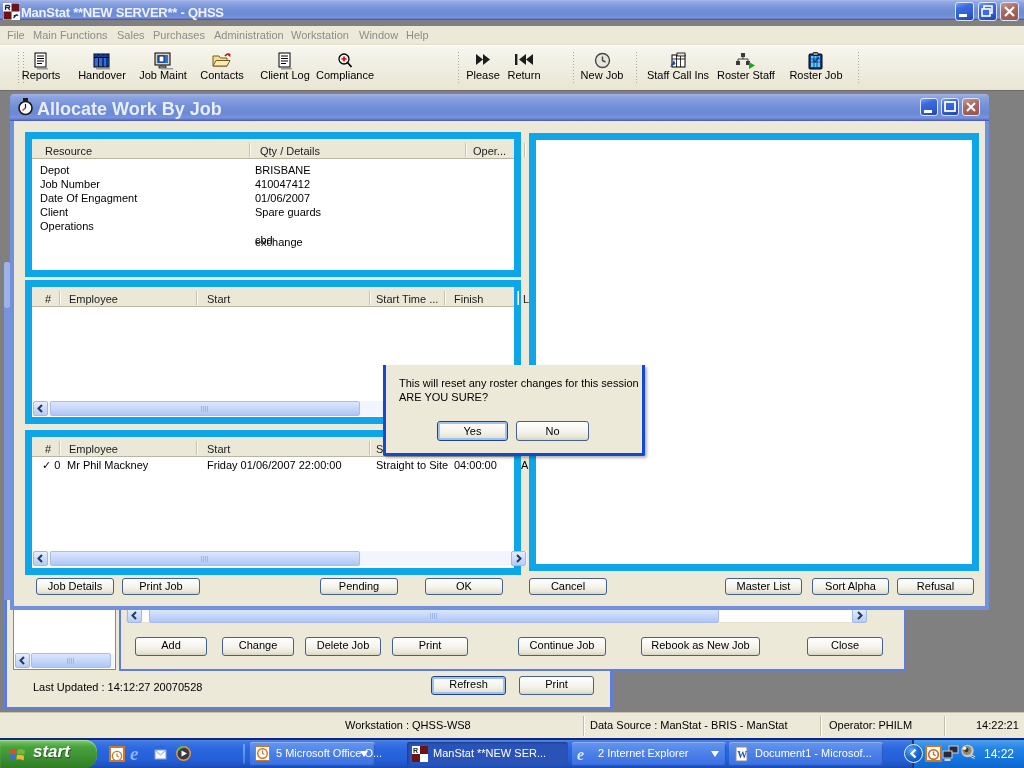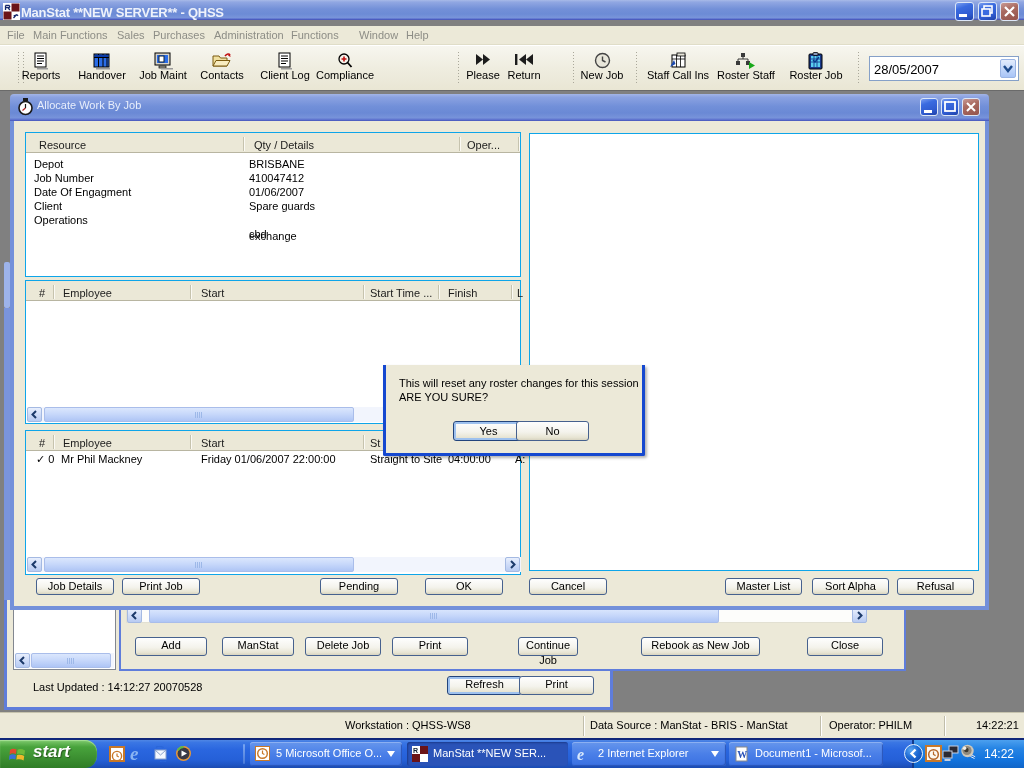--- a/index.html
+++ b/index.html
@@ -39,24 +39,24 @@
 #datecombo .dbtn { position:absolute; right:2px; top:2px; width:16px; height:19px; border-radius:2px;
   background:linear-gradient(180deg,#e2ecfd 0%,#c4d8fa 50%,#a8c4f6 100%); border:1px solid #9ab4e4; }
 
 
 .xpwin { position:absolute; background:#ece9d8; }
 
 
 .btn { position:absolute; height:17px; border:1px solid #46618e; border-radius:3px;
   background:linear-gradient(180deg,#fefefe 0%,#f4f3ec 55%,#e8e5d4 85%,#d8d4c0 100%);
   font-size:11px; color:#000; text-align:center; line-height:15px; }
-.btn.focus { box-shadow:inset 0 0 0 2px #9ec1ee; border-color:#22447c;margin-left:16px; }
-
-
-.tpanel { position:absolute; background:#fff; border:1px solid #0ea5e9; }
+.btn.focus { box-shadow:inset 0 0 0 2px #9ec1ee; border-color:#22447c; }
+
+
+.tpanel { position:absolute; background:#fff; border:7px solid #0ea5e9; }
 .thead { position:absolute; left:0; right:0; top:0; height:20px; background:#ebe8d7;
   border-bottom:1px solid #b8b5a1; }
 .thead span { position:absolute; top:6px; font-size:11px; color:#1c1c1c; }
 .thead i { position:absolute; top:4px; width:1px; height:14px; background:#c6c3ae; box-shadow:1px 0 0 #fbfaf4; }
 .trow span { position:absolute; font-size:11px; color:#000; white-space:nowrap; }
 
 
 .hscroll { position:absolute; height:15px; background:#f2f5fd; }
 .sbarrow { position:absolute; width:15px; height:15px; border-radius:2px;
   background:linear-gradient(180deg,#e8effd 0%,#cfdcf8 50%,#b8cbf2 100%); border:1px solid #a4b9e2; }
@@ -120,21 +120,21 @@
         </svg>
     </div>
   </div>
 
   <div class="abs" id="menubar">
     <span style="left:7px;">File</span>
     <span style="left:33px;">Main Functions</span>
     <span style="left:117px;">Sales</span>
     <span style="left:153px;">Purchases</span>
     <span style="left:214px;">Administration</span>
-    <span style="left:291px;">Functions</span>
+    <span style="left:291px;">Workstation</span>
     <span style="left:359px;">Window</span>
     <span style="left:406px;">Help</span>
   </div>
 
   <div class="abs" id="toolbar">
     <div class="tbsep" style="left:18px;"></div>
     <div class="tbsep" style="left:23px;"></div>
 
     <div class="tbitem" style="left:41px;">
       <svg class="tbicon" style="left:-8px;" width="16" height="18" viewBox="0 0 16 18">
@@ -243,26 +243,20 @@
         <rect x="2" y="2" width="13" height="15" rx="1" fill="#1a3a8c" stroke="#000"></rect>
         <rect x="4" y="4" width="9" height="11" fill="#5ad0f0"></rect>
         <path d="M4 7h9M4 10h9M7 4v11M10 4v11" stroke="#1a3a8c" stroke-width="0.9"></path>
         <rect x="6" y="0.5" width="5" height="3" rx="1" fill="#8a98b8" stroke="#000" stroke-width="0.8"></rect>
         <path d="M6 8 L8 10 L12 5" fill="none" stroke="#083a8c" stroke-width="1.3"></path>
       </svg>
       <div class="lbl">Roster Job</div>
     </div>
 
     <div class="tbsep" style="left:858px;"></div>
-    <div class="abs" id="datecombo">
-      <div class="dtxt">28/05/2007</div>
-      <div class="dbtn"><svg width="14" height="17">
-            <path d="M3 6 L7 11 L11 6" fill="none" stroke="#1c4a8c" stroke-width="2.4"></path>
-          </svg></div>
-    </div>
   </div>
 
   <div class="abs" style="left:0; top:90px; width:1024px; height:1px; background:#6a6a6a;"></div>
 
   <div class="abs" style="left:4px; top:308px; width:6px; height:362px; background:#7a94dc;"></div>
   <div class="abs" style="left:4px; top:262px; width:6px; height:46px; background:#9db3ea; border-radius:2px;"></div>
 
   <div class="xpwin" style="left:4px; top:600px; width:609px; height:110px; border:3px solid #5f7ddb; border-top:none;">
 
     <div style="position:absolute; left:6px; top:7px; width:103px; height:63px; background:#fff; border:1px solid #828790;">
@@ -288,39 +282,39 @@
           </svg>
         </div>
       <div class="sbthumb" style="left:22px; top:-1px; width:570px;"></div>
       <div class="sbarrow" style="left:725px; top:-1px;">
           <svg width="11" height="11">
             <path d="M4 2 L7.5 5.5 L4 9" fill="none" stroke="#1c3a6a" stroke-width="2"></path>
           </svg>
         </div>
     </div>
     <div class="btn" style="left:14px; top:31px; width:72px; height:19px;">Add</div>
-    <div class="btn" style="left:101px; top:31px; width:72px; height:19px;">ManStat</div>
+    <div class="btn" style="left:101px; top:31px; width:72px; height:19px;">Change</div>
     <div class="btn" style="left:184px; top:31px; width:76px; height:19px;">Delete Job</div>
     <div class="btn" style="left:271px; top:31px; width:76px; height:19px;">Print</div>
-    <div class="btn" style="left:397px; top:31px; width:60px; height:19px;">Continue Job</div>
+    <div class="btn" style="left:397px; top:31px; width:88px; height:19px;">Continue Job</div>
     <div class="btn" style="left:520px; top:31px; width:119px; height:19px;">Rebook as New Job</div>
     <div class="btn" style="left:686px; top:31px; width:76px; height:19px;">Close</div>
   </div>
 
   <div class="xpwin" id="allocwin" style="left:10px; top:121px; width:979px; height:489px; border:4px solid #7390da; border-top:none; background:#ece9d8;">
 
     <div style="position:absolute; left:-4px; top:-27px; width:979px; height:27px; border-radius:4px 4px 0 0;
       background:linear-gradient(180deg,#a3b5e6 0%,#8ba2e1 12%,#7290d9 45%,#6a89d5 70%,#7793da 88%,#5a6ecd 96%,#4452b8 100%);">
       <svg style="position:absolute; left:7px; top:4px;" width="17" height="18" viewBox="0 0 17 18">
         <rect x="6" y="0" width="5" height="3" fill="#1a1a1a"></rect>
         <circle cx="8.5" cy="10" r="6.5" fill="#fff" stroke="#1a1a1a" stroke-width="1.6"></circle>
         <path d="M8.5 10 L5.5 12.5" stroke="#b02020" stroke-width="1.2"></path>
         <path d="M8.5 10 L8.5 6" stroke="#1a1a1a" stroke-width="1.2"></path>
       </svg>
-      <span style="position:absolute; left:27px; top:5px; color:#e8eefb; font-size:11px; font-weight:normal;">Allocate Work By Job</span>
+      <span style="position:absolute; left:27px; top:5px; color:#e8eefb; font-size:18px; font-weight:bold;">Allocate Work By Job</span>
       <div class="winbtn wb-blue" style="left:910px; top:4px; width:18px; height:18px;">
         <svg width="16" height="16">
             <rect x="3" y="11" width="8" height="3" fill="#fff"></rect>
           </svg>
       </div>
       <div class="winbtn wb-blue" style="left:931px; top:4px; width:18px; height:18px;">
         <svg width="16" height="16">
             <rect x="3" y="3" width="10" height="9" fill="none" stroke="#fff" stroke-width="1.8"></rect>
           </svg>
       </div>
@@ -476,21 +470,21 @@
       <svg width="17" height="17" viewBox="0 0 17 17">
           <circle cx="8.5" cy="8.5" r="7.5" fill="#e89838"></circle>
           <circle cx="8.5" cy="8.5" r="6" fill="#3a3a48"></circle>
           <path d="M6.5 5.5 L12 8.5 L6.5 11.5 Z" fill="#fff"></path>
           <path d="M2 5 A7.5 7.5 0 0 1 8.5 1 L8.5 3 A6 6 0 0 0 3.6 6 Z" fill="#58b848"></path>
         </svg>
     </div>
 
     <div style="position:absolute; left:243px; top:4px; width:2px; height:20px; background:linear-gradient(180deg,#7aa6f2,#4a7ad8); border-radius:1px;"></div>
 
-    <div class="taskbtn" style="left:250px; width:152px;">
+    <div class="taskbtn" style="left:250px; width:125px;">
       <div class="ticn" style="background:#fff; border:1px solid #c87828; width:15px; height:15px;">
         <svg width="13" height="13" viewBox="0 0 13 13">
             <circle cx="6.5" cy="6.5" r="4.8" fill="none" stroke="#c87828" stroke-width="1.4"></circle>
             <path d="M6.5 3.6 L6.5 6.5 L8.4 7.6" stroke="#c87828" stroke-width="1.2" fill="none"></path>
           </svg>
       </div>
       <div class="ttext">5 Microsoft Office O...</div>
       <svg style="position:absolute; right:6px; top:9px;" width="9" height="7">
           <path d="M0 0 L8 0 L4 6 Z" fill="#fff"></path>
         </svg>

